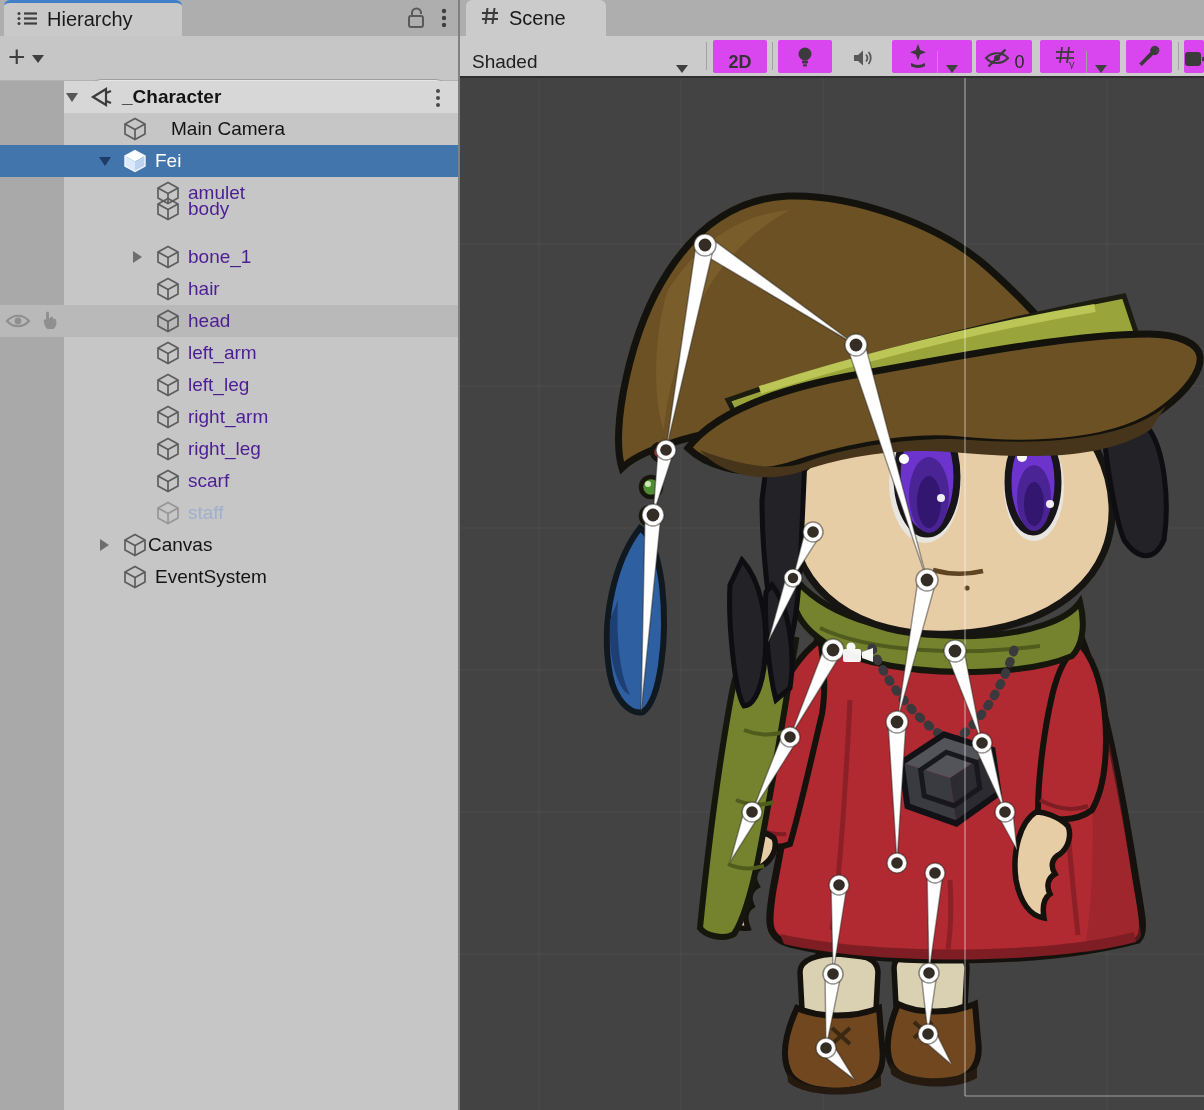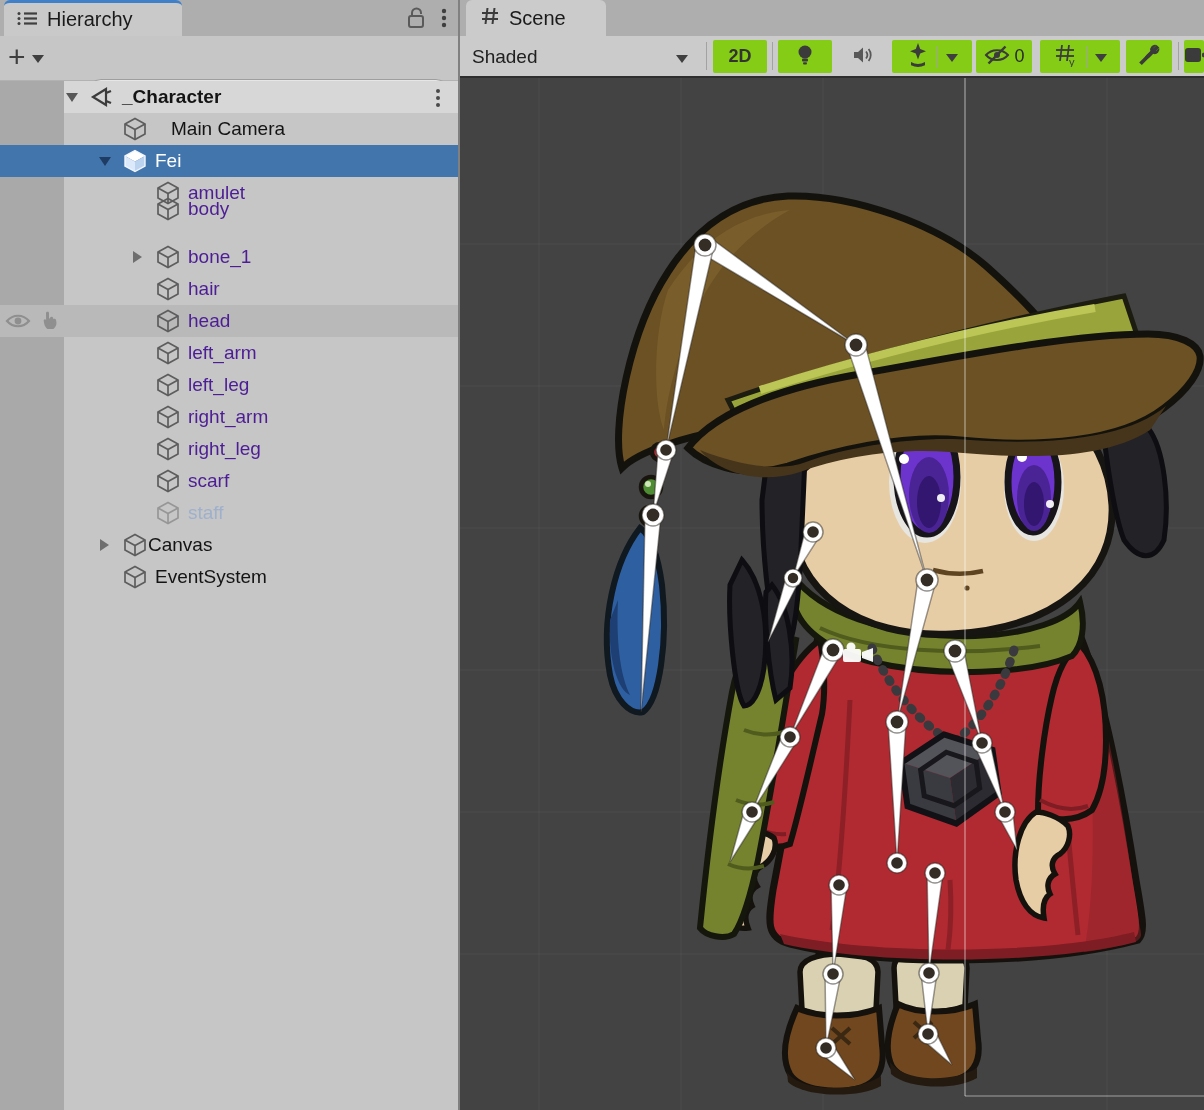--- a/index.html
+++ b/index.html
@@ -41,22 +41,22 @@
   
   .divider{position:absolute;left:458px;top:0;width:2px;height:1110px;background:#808080;}
   
   .scene{position:absolute;left:460px;top:0;width:744px;height:1110px;background:#434343;border-radius:20px;}
   .scene .tabbar{background:#aeaeae;}
   .s-tab{position:absolute;left:6px;top:0;width:140px;height:36px;background:#cbcbcb;
          border-radius:6px 6px 0 0;display:flex;align-items:center;gap:9px;padding-left:14px;
          box-sizing:border-box;}
   .s-toolbar{position:absolute;left:0;top:36px;width:100%;height:42px;background:#cbcbcb;
              border-bottom:2px solid #2e2e2e;box-sizing:border-box;}
-  .tb-item{position:absolute;top:4px;height:33px;display:flex;align-items:center;justify-content:center;}
-  .tb-light{background:#84cc16;border-radius:2px;}
+  .tb-item{position:absolute;top:4px;height:33px;display:flex;align-items:flex-end;justify-content:center;}
+  .tb-light{background:#d946ef;border-radius:2px;}
   .tb-sep{position:absolute;top:6px;width:1px;height:28px;background:#a2a2a2;}
   .shaded-label{font-size:19px;color:#202020;}
   .tb-2d{font-size:18px;font-weight:bold;color:#333;}
   .tb-count{font-size:18px;color:#2a2a2a;margin-left:3px;}
   .viewport{position:absolute;left:0;top:78px;width:744px;height:1032px;}
 </style>
 </head>
 <body>
 
 <div class="app">

